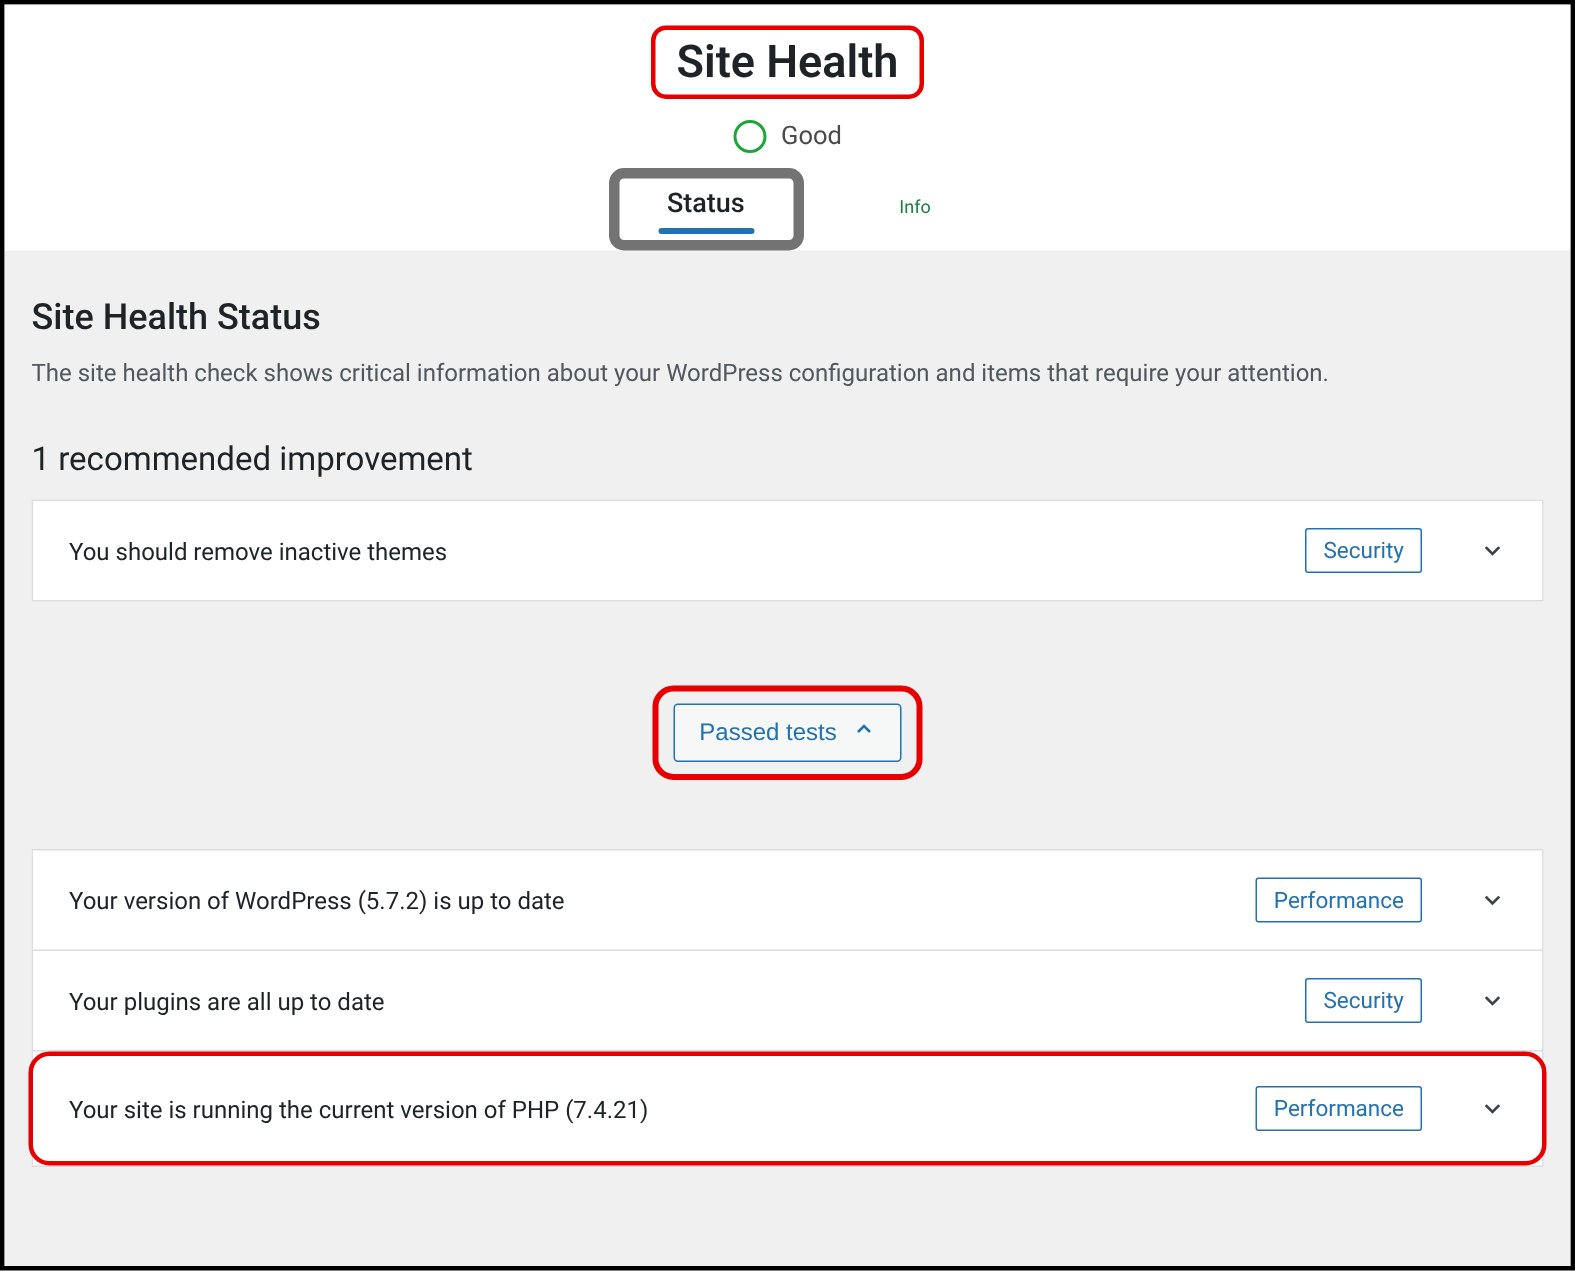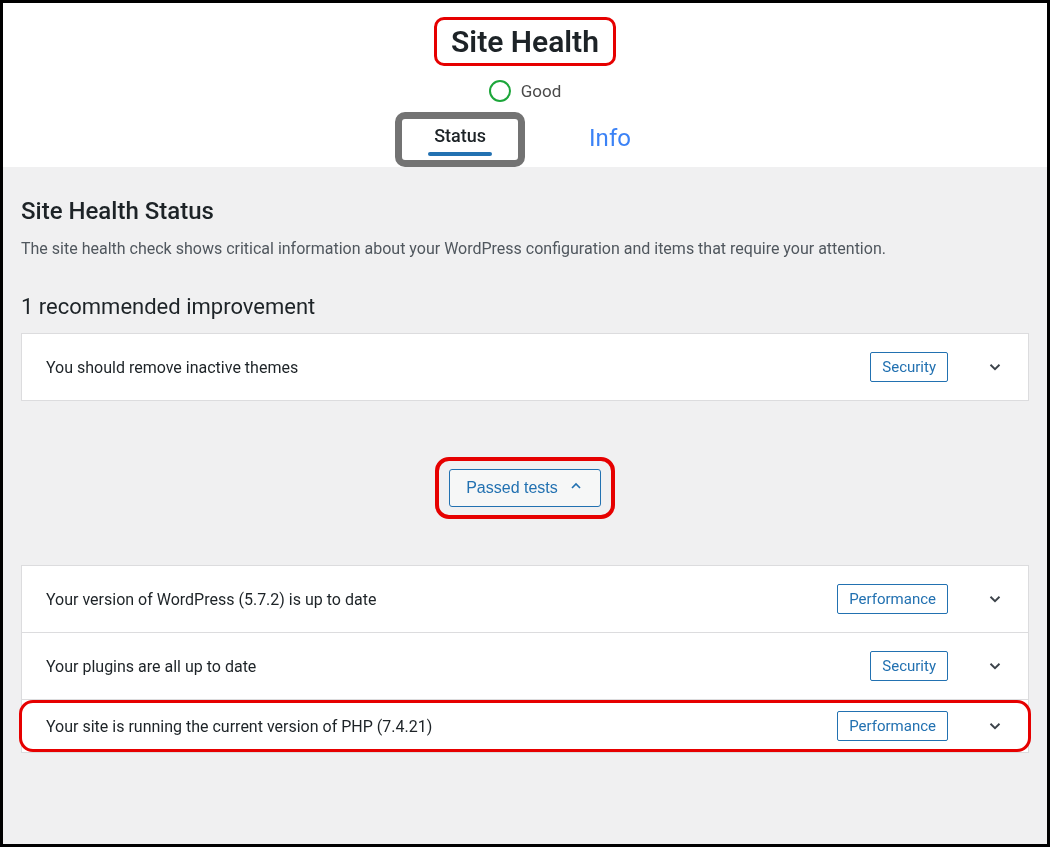--- a/index.html
+++ b/index.html
@@ -54,22 +54,22 @@
     }
     .tabs {
       display: flex;
       justify-content: center;
       gap: 40px;
       align-items: center;
       padding-bottom: 0;
     }
     .tab {
       padding: 8px 24px 12px 24px;
-      font-size: 24px;
-      color: #3b82f6;
+      font-size: 12px;
+      color: #15803d;
       cursor: pointer;
       position: relative;
     }
     .tab-active-wrap {
       border: 7px solid #737373;
       border-radius: 10px;
       padding: 6px 26px 4px 26px;
       display: inline-block;
     }
     .tab-active-label {
@@ -169,21 +169,21 @@
       cursor: pointer;
     }
     .passed-btn svg { stroke: #2271b1; }
     .row-highlight {
       border: 3px solid #e60000;
       border-radius: 14px;
       margin: 0 -3px;
     }
     .row-highlight .check-row {
       border-bottom: none;
-      padding: 8px 24px;
+      padding: 20px 24px;
     }
   </style>
 </head>
 <body>
 
 <div class="frame">
   <div class="header-white">
     <div class="page-title-wrap">
       <h1 class="page-title">Site Health</h1>
     </div>

